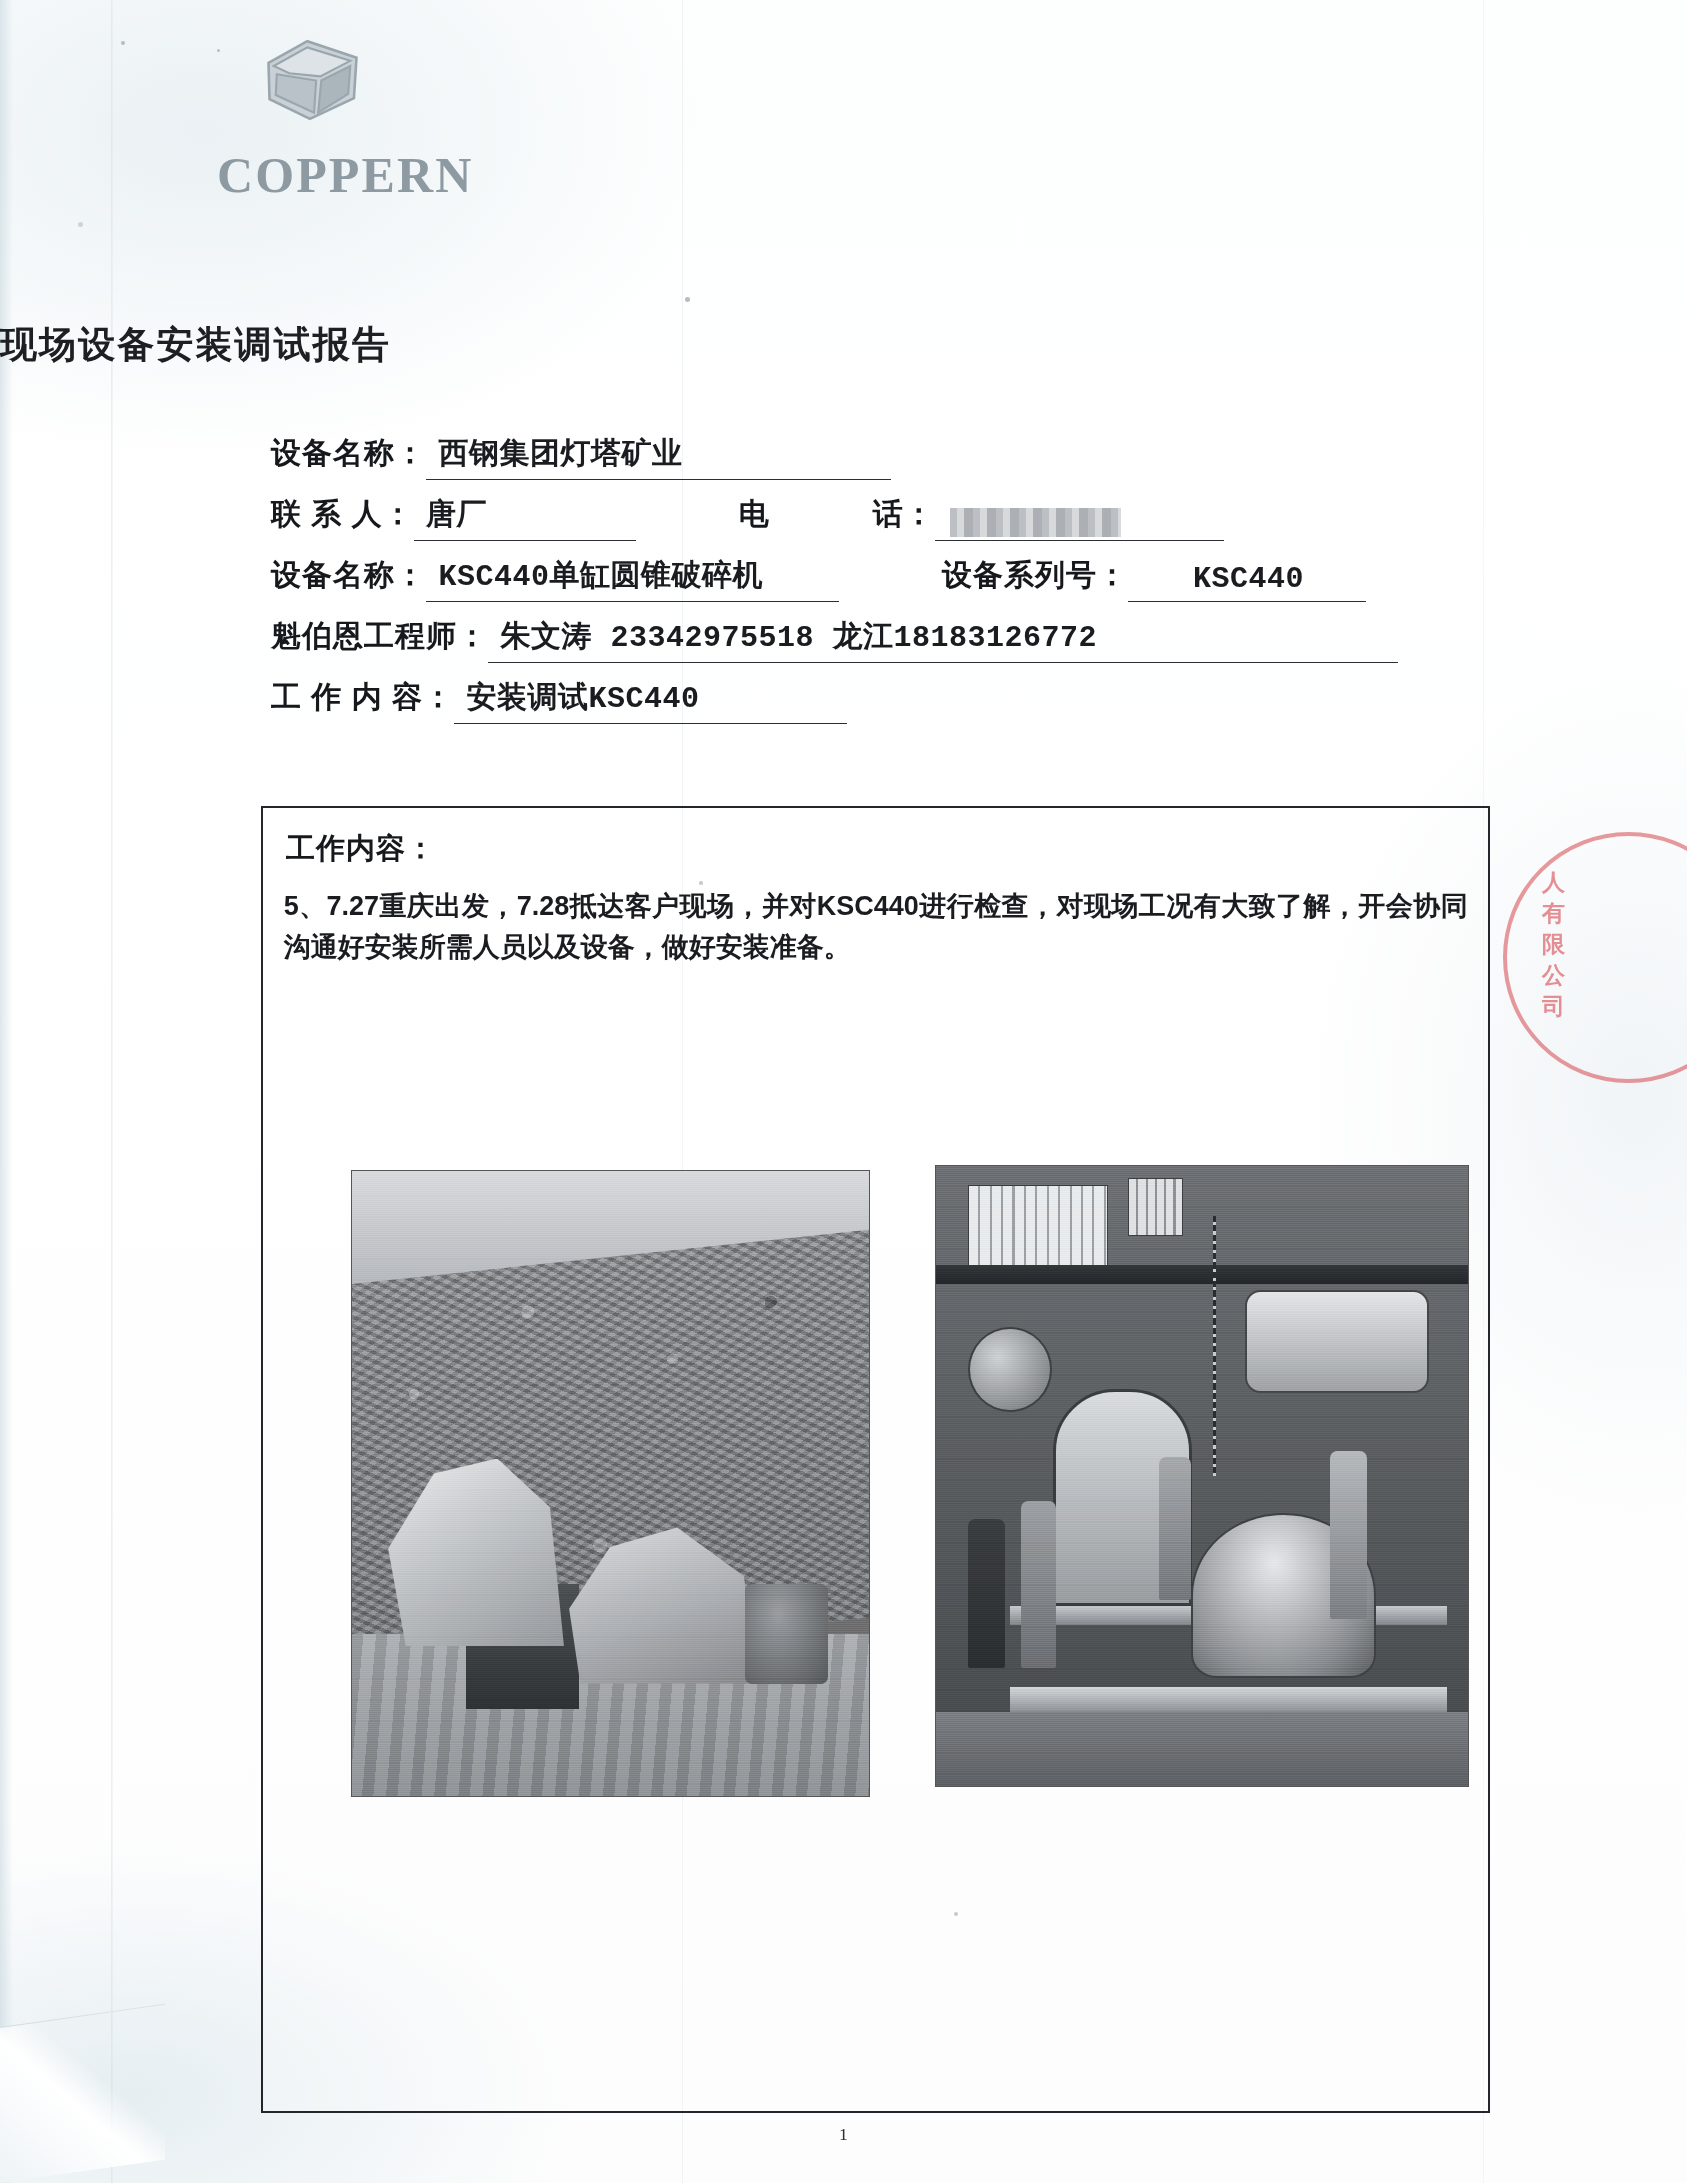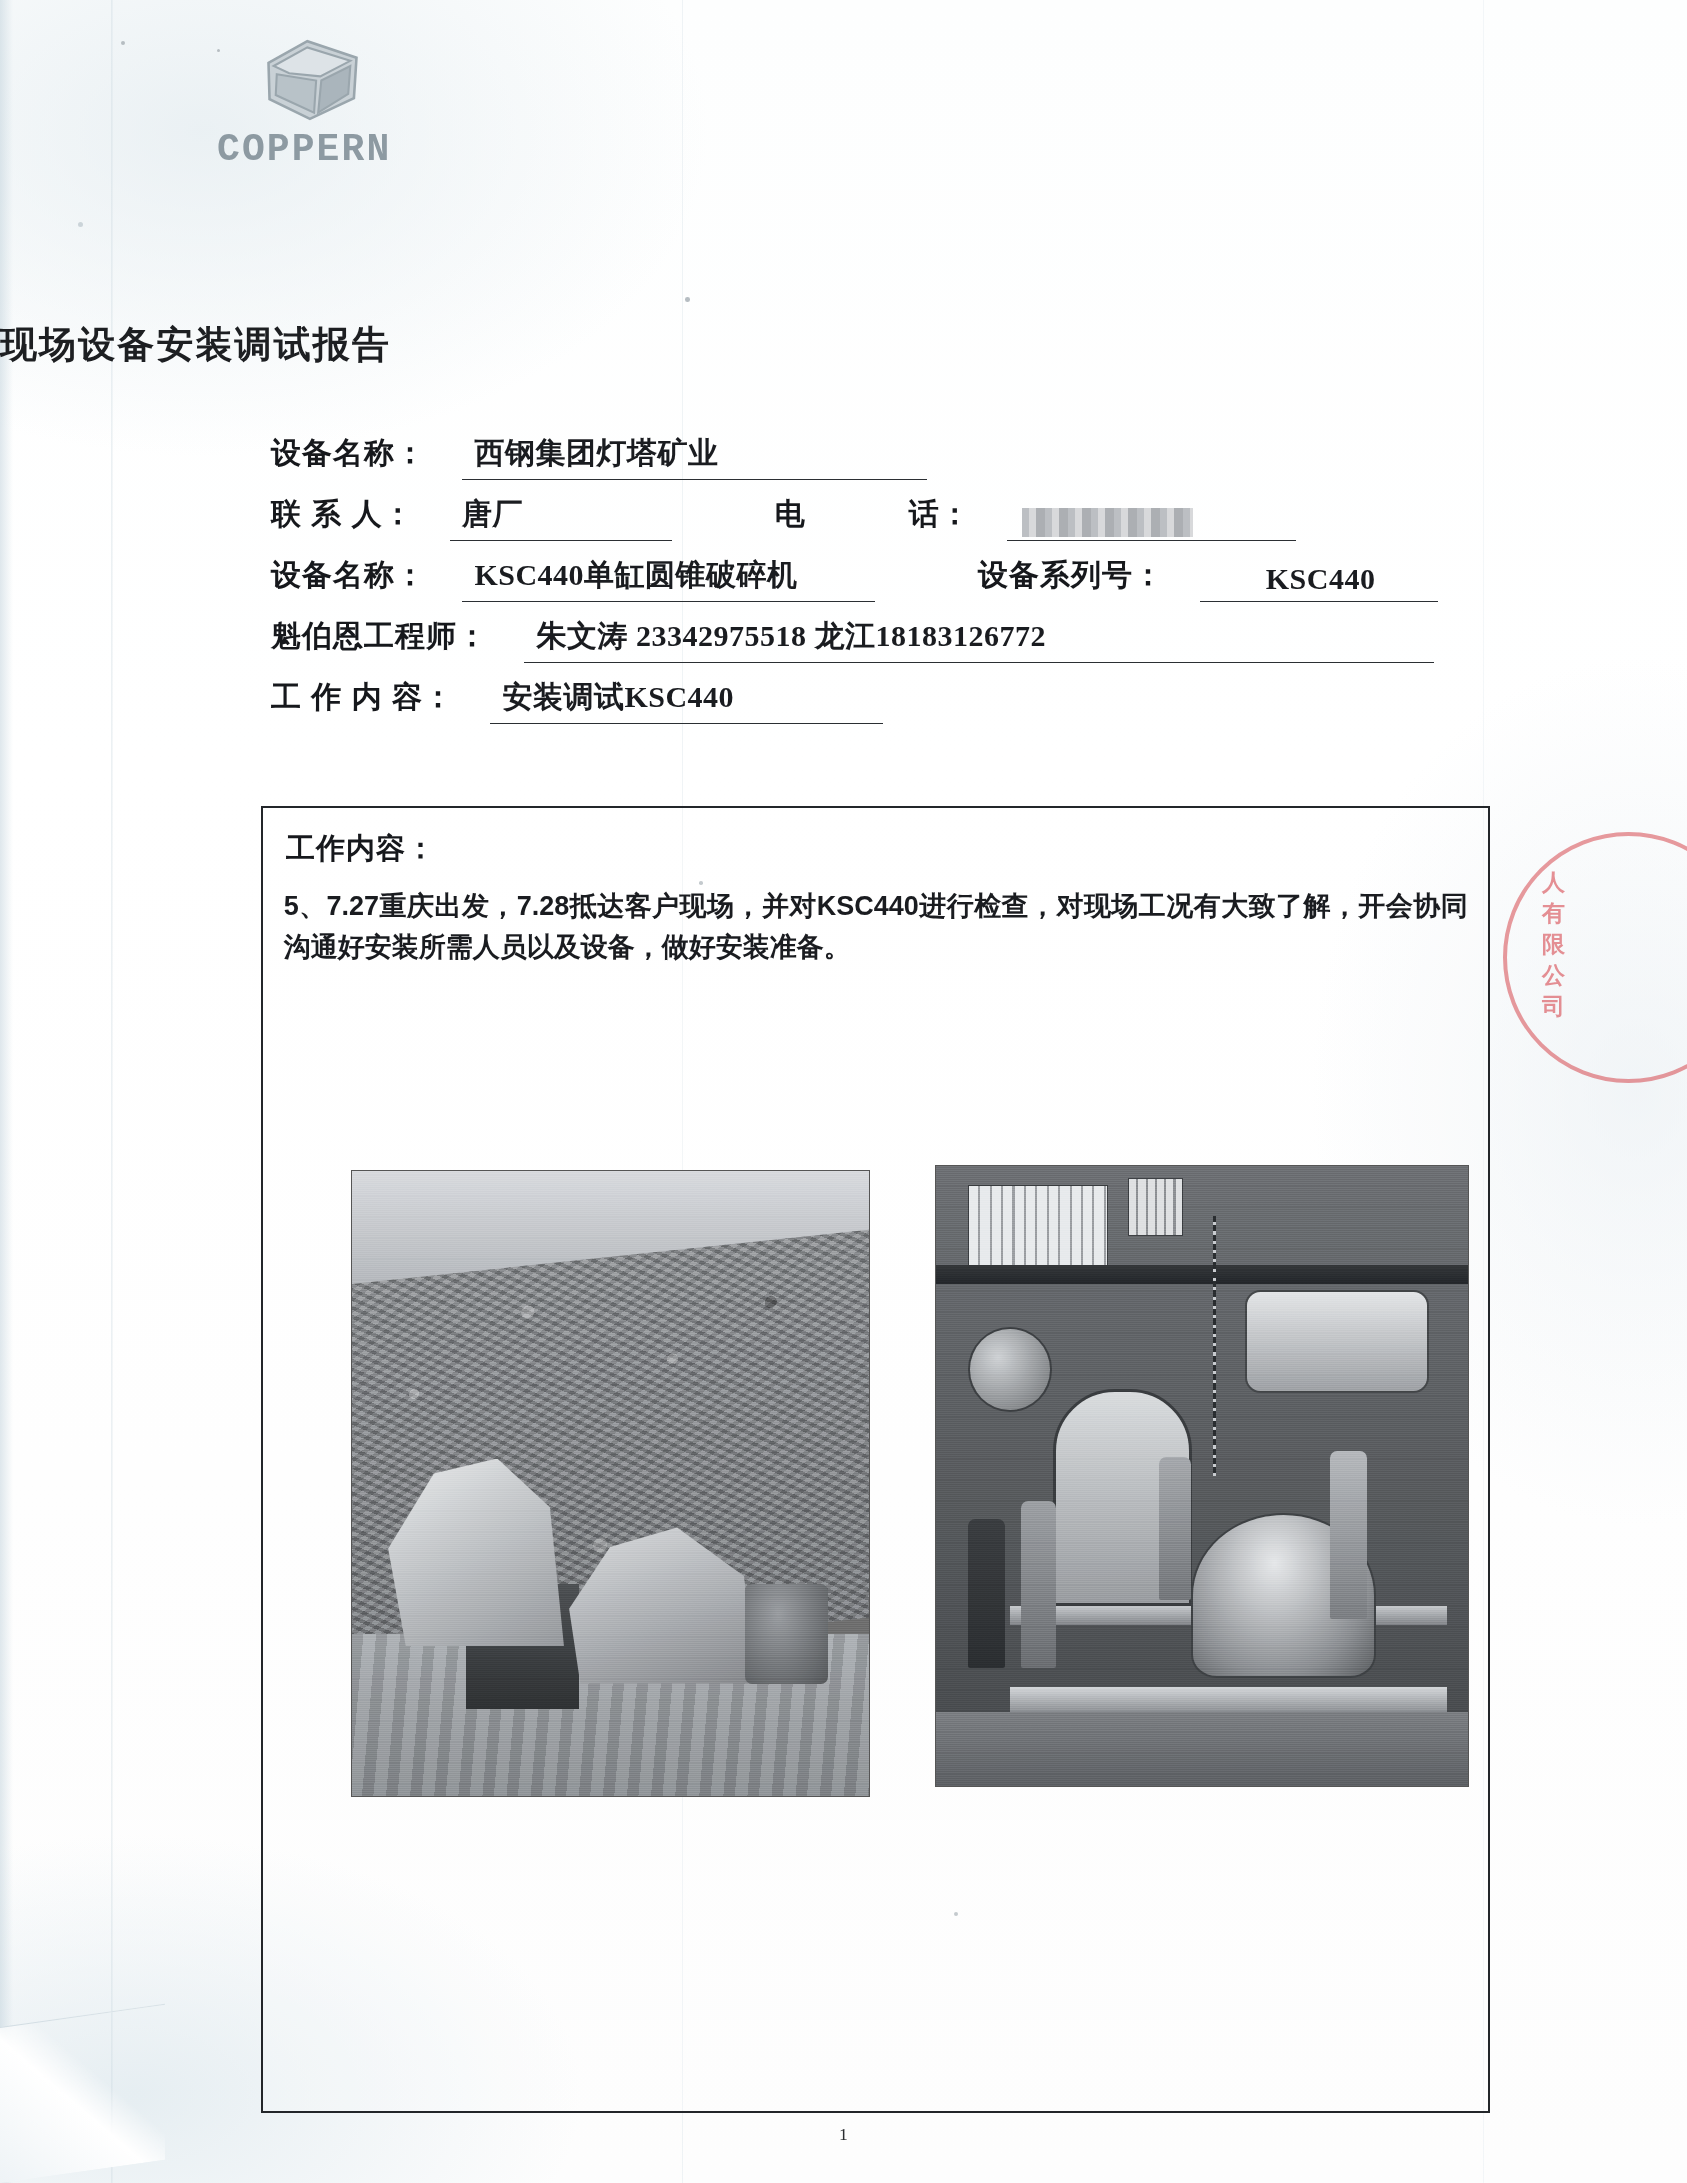--- a/index.html
+++ b/index.html
@@ -67,23 +67,23 @@
     width: 289px;
   }
   .logo-mark {
     width: 109px;
     height: 88px;
     position: relative;
     margin-left: 41px;
   }
   .logo-mark svg { display:block; }
   .logo-word {
-    margin-top: 4px;
-    font-family: Liberation Mono, monospace;
-    font-size: 38px;
+    margin-top: 22px;
+    font-family: Liberation Serif, serif;
+    font-size: 50px;
     letter-spacing: 2.1px;
     color: #8d9aa2;
     font-weight: 600;
   }
 
   
   .doc-title {
     position: absolute;
     top: 320px;
     left: 0;
@@ -112,29 +112,28 @@
     white-space: nowrap;
   }
   .lbl {
     font-family: "Liberation Sans", sans-serif;
     font-weight: 600;
     letter-spacing: 1px;
     color: #16181c;
     padding-bottom: 6.2px;
   }
   .val {
-    font-family: Liberation Serif, serif;
+    font-family: Liberation Mono, monospace;
     font-weight: 600;
     color: #1a1c20;
     border-bottom: 1.6px solid #2b2f33;
     padding: 0 9.3px 5.2px 12.4px;
     min-height: 35px;
     box-sizing: border-box;
     letter-spacing: 0.5px;
-    margin-left: 36px;
   }
   .val.blank { color: transparent; }
 
   .w-user   { width: 465px; }
   .w-contact{ width: 222px; }
   .w-phone  { width: 289px; position: relative; }
   .w-equip  { width: 413px; }
   .w-serial { width: 238px; text-align:center; }
   .w-eng    { width: 910px; }
   .w-work   { width: 393px; }

